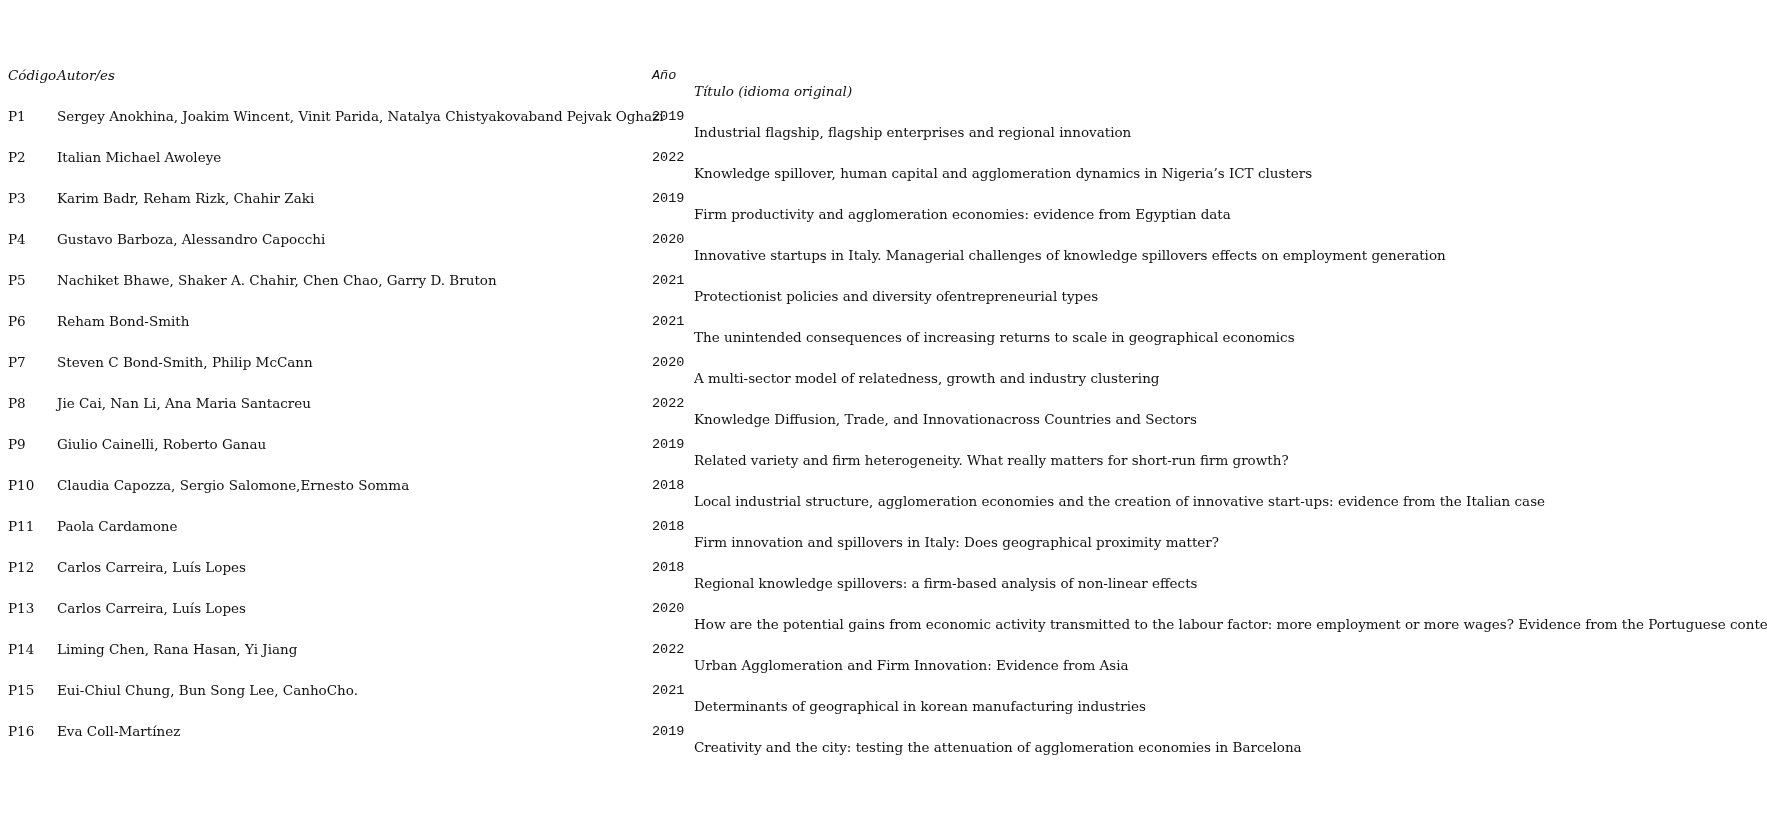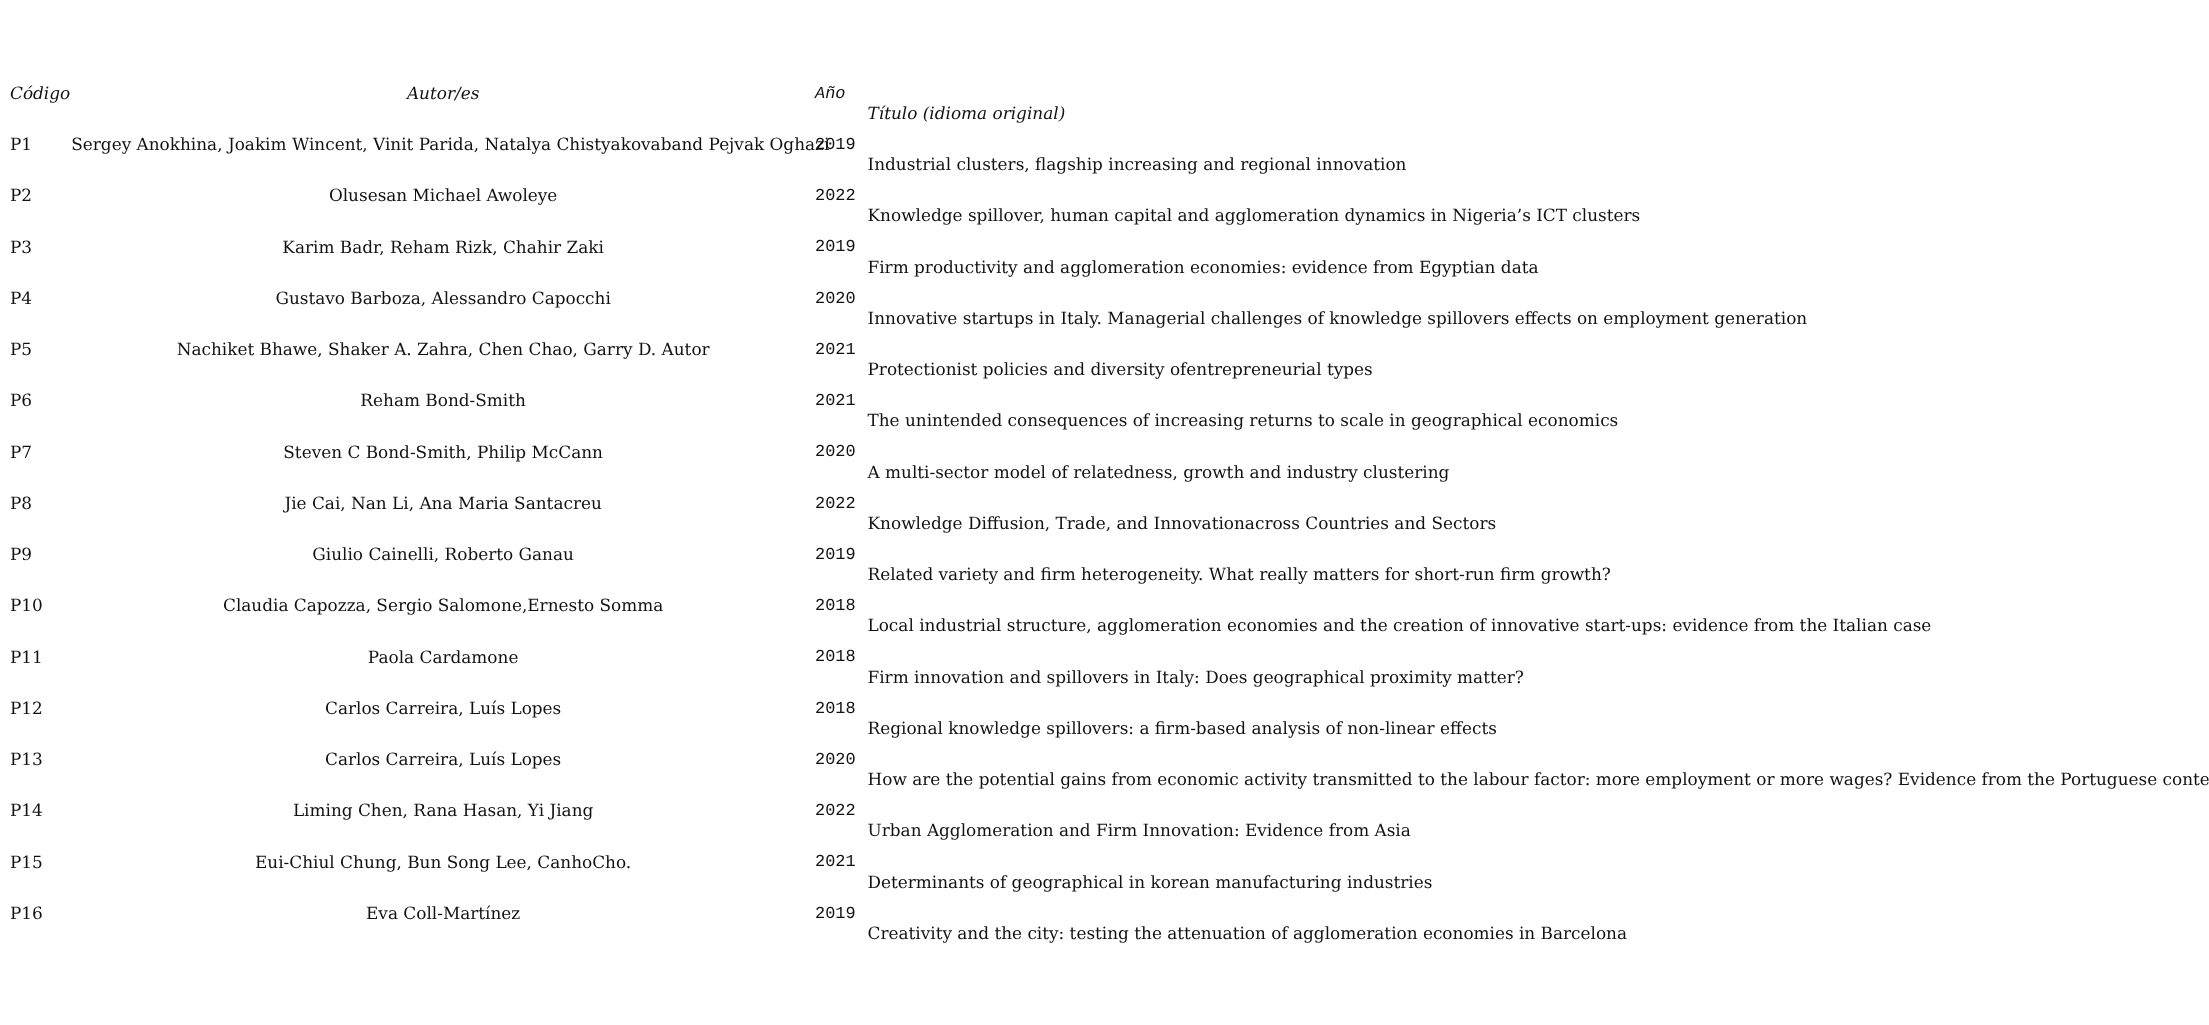--- a/index.html
+++ b/index.html
@@ -28,62 +28,62 @@
     white-space: nowrap;
   }
   .row.header {
     font-style: italic;
   }
   .col {
     flex: 0 0 auto;
     overflow: visible;
   }
   .col.codigo  { width: 49px; }
-  .col.autores { width: 595px; text-align: center; }
+  .col.autores { width: 595px; }
   .col.anio    { width: 42px; font-family: Liberation Mono, monospace; }
   .col.titulo  { flex: 1 1 auto; margin-top: 16px; }
 </style>
 </head>
 <body>
 
 <div class="doc-table">
   <div class="row header">
     <span class="col codigo">Código</span>
     <span class="col autores">Autor/es</span>
     <span class="col anio">Año</span>
     <span class="col titulo">Título (idioma original)</span>
   </div>
   <div>
       <div class="row">
     <span class="col codigo">P1</span>
     <span class="col autores">Sergey Anokhina, Joakim Wincent, Vinit Parida, Natalya Chistyakovaband Pejvak Oghazi</span>
     <span class="col anio">2019</span>
-    <span class="col titulo">Industrial clusters, flagship increasing and regional innovation</span>
+    <span class="col titulo">Industrial flagship, flagship enterprises and regional innovation</span>
   </div>
       <div class="row">
     <span class="col codigo">P2</span>
-    <span class="col autores">Olusesan Michael Awoleye</span>
+    <span class="col autores">Italian Michael Awoleye</span>
     <span class="col anio">2022</span>
     <span class="col titulo">Knowledge spillover, human capital and agglomeration dynamics in Nigeria’s ICT clusters</span>
   </div>
       <div class="row">
     <span class="col codigo">P3</span>
     <span class="col autores">Karim Badr, Reham Rizk, Chahir Zaki</span>
     <span class="col anio">2019</span>
     <span class="col titulo">Firm productivity and agglomeration economies: evidence from Egyptian data</span>
   </div>
       <div class="row">
     <span class="col codigo">P4</span>
     <span class="col autores">Gustavo Barboza, Alessandro Capocchi</span>
     <span class="col anio">2020</span>
     <span class="col titulo">Innovative startups in Italy. Managerial challenges of knowledge spillovers effects on employment generation</span>
   </div>
       <div class="row">
     <span class="col codigo">P5</span>
-    <span class="col autores">Nachiket Bhawe, Shaker A. Zahra, Chen Chao, Garry D. Autor</span>
+    <span class="col autores">Nachiket Bhawe, Shaker A. Chahir, Chen Chao, Garry D. Bruton</span>
     <span class="col anio">2021</span>
     <span class="col titulo">Protectionist policies and diversity ofentrepreneurial types</span>
   </div>
       <div class="row">
     <span class="col codigo">P6</span>
     <span class="col autores">Reham Bond-Smith</span>
     <span class="col anio">2021</span>
     <span class="col titulo">The unintended consequences of increasing returns to scale in geographical economics</span>
   </div>
       <div class="row">

